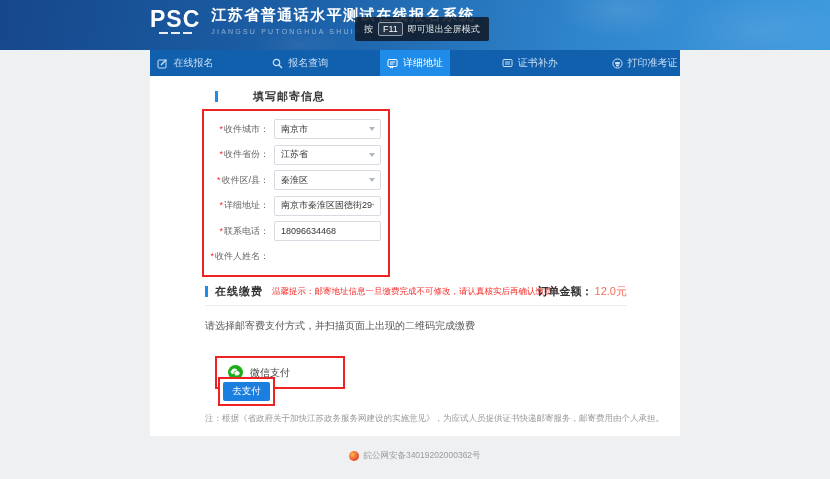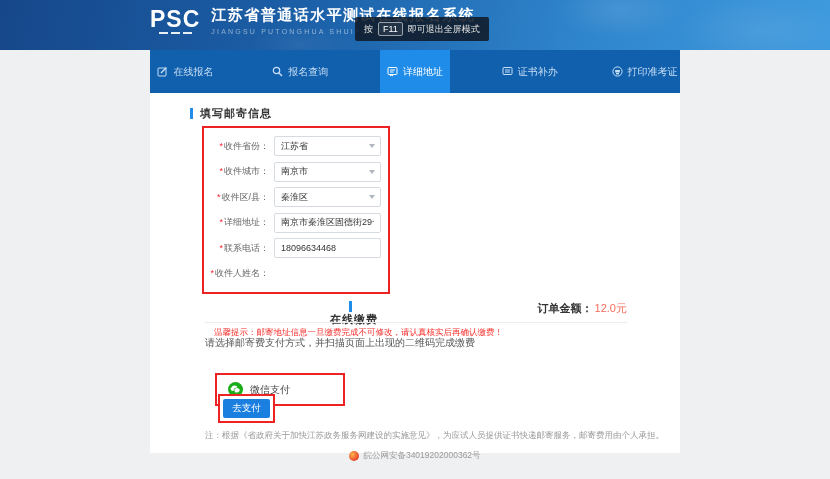--- a/index.html
+++ b/index.html
@@ -22,21 +22,21 @@
   .brand-text { margin-left:11px; }
   .brand-title { color:#fff; font-size:15px; font-weight:bold; letter-spacing:1.5px; }
   .brand-sub { color:rgba(255,255,255,.5); font-size:7px; letter-spacing:2.2px; margin-top:3px; }
   .fs-tip { position:absolute; left:355px; top:17px; z-index:3; background:rgba(16,26,40,.88);
     color:#e8e8e8; font-size:9px; padding:5px 9px; border-radius:2px; display:flex; align-items:center; gap:5px; }
   .f11-key { border:1px solid #9aa3ad; border-radius:2px; padding:1px 4px; font-size:9px; color:#fff;
     background:rgba(255,255,255,.07); }
 
   
   .content-col { position:absolute; left:150px; top:50px; width:530px; }
-  .nav { height:43px; background:#1160ae; display:flex;gap:44px; }
+  .nav { height:26px; background:#1160ae; display:flex;gap:44px; }
   .nav-tab { flex:1; display:flex; align-items:center; justify-content:center; gap:5px;
     color:#c9dff5; font-size:10px; cursor:pointer; white-space:nowrap; }
   .nav-tab.active { background:#1e8ce8; color:#fff; }
   .nav-tab svg { display:block; }
 
   .card { background:#fff; height:360px; position:relative; }
 
   .sec-head { position:absolute; display:flex; align-items:center; }
   .sec-bar { width:3px; height:11px; background:#1e8ce8; margin-right:7px; }
   .sec-title { font-size:11px; color:#333; font-weight:bold; letter-spacing:1px; }
@@ -50,21 +50,21 @@
   .star { color:#f23; margin-right:1px; font-size:9px; }
   .f-ctrl { flex:1; margin-left:5px; position:relative; }
   .sel, .inp { width:100%; height:20px; border:1px solid #d6dbe1; border-radius:2px;
     background:#fff; font-size:9px; color:#333; display:flex; align-items:center; padding:0 6px; }
   .inp { font-family:"Liberation Sans","DejaVu Sans",sans-serif; outline:none; }
   .inp.focused { border-color:#3f9ff5; }
   .sel-arrow { position:absolute; right:6px; top:8px; width:0; height:0;
     border-left:3px solid transparent; border-right:3px solid transparent; border-top:4px solid #b0b6bd; }
 
   
-  .pay-head { left:55px; top:208px;flex-direction:column; }
+  .pay-head { left:55px; top:208px; }
   .pay-warning { font-size:8.5px; color:#f5302c; margin-left:9px; white-space:nowrap; }
   .order { position:absolute; right:53px; top:208px; font-size:11px; display:flex; align-items:center; }
   .order-label { color:#333; font-weight:bold; }
   .order-amount { color:#f56c5c; margin-left:2px; }
   .divider { position:absolute; left:55px; right:53px; top:229px; height:1px; background:#ececec; }
   .instruction { position:absolute; left:55px; top:243px; font-size:10px; color:#555; }
 
   .wechat-box { position:absolute; left:65px; top:280px; width:130px; height:33px;
     border:2px solid #ee2222; background:#fff; display:flex; align-items:center; padding-left:11px; gap:7px; cursor:pointer; }
   .wechat-label { font-size:10px; color:#444; }
@@ -146,40 +146,40 @@
           <circle cx="5.5" cy="5.5" r="4.6" fill="none" stroke="currentColor"></circle>
           <rect x="3.2" y="4" width="4.6" height="2.4" fill="currentColor"></rect>
           <rect x="4" y="6.8" width="3" height="1.6" fill="currentColor"></rect>
         </svg>
       <span>打印准考证</span>
     </div>
   </div>
 
   <div class="card">
 
-    <div class="sec-head" style="left:40px; top:13px;">
+    <div class="sec-head" style="left:65px; top:13px;gap:28px;">
       <span class="sec-bar"></span>
       <span class="sec-title">填写邮寄信息</span>
     </div>
 
     <div class="form-box">
       <div class="f-row">
+        <span class="f-label"><span class="star">*</span><span>收件城市：</span></span>
+        <span class="f-ctrl">
+          <span class="sel">
+              <span>南京市</span>
+            </span>
+          <span class="sel-arrow"></span>
+        </span>
+      </div>
+      <div class="f-row">
         <span class="f-label"><span class="star">*</span><span>收件省份：</span></span>
         <span class="f-ctrl">
           <span class="sel">
               <span>江苏省</span>
-            </span>
-          <span class="sel-arrow"></span>
-        </span>
-      </div>
-      <div class="f-row">
-        <span class="f-label"><span class="star">*</span><span>收件城市：</span></span>
-        <span class="f-ctrl">
-          <span class="sel">
-              <span>南京市</span>
             </span>
           <span class="sel-arrow"></span>
         </span>
       </div>
       <div class="f-row">
         <span class="f-label"><span class="star">*</span><span>收件区/县：</span></span>
         <span class="f-ctrl">
           <span class="sel">
               <span>秦淮区</span>
             </span>

